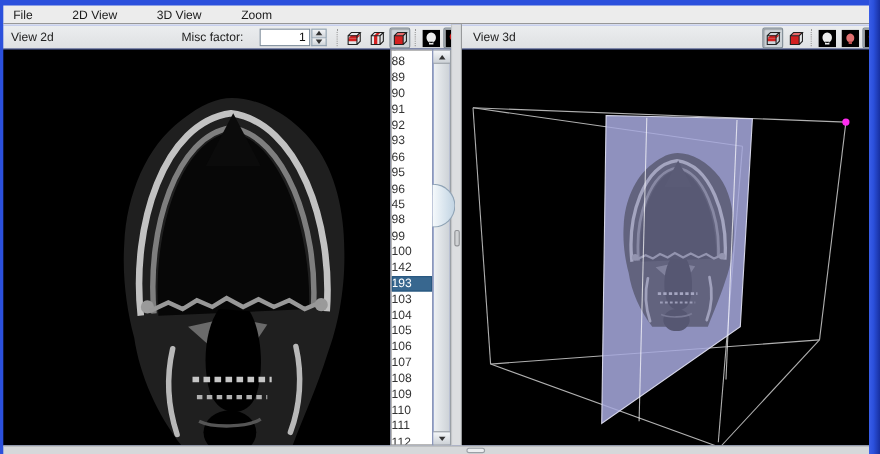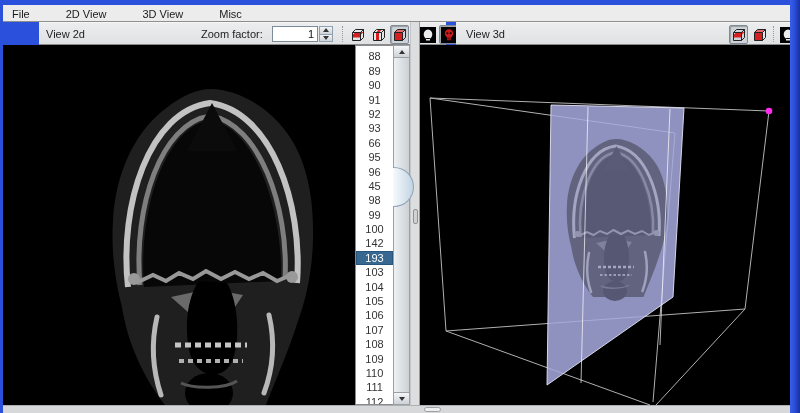--- a/index.html
+++ b/index.html
@@ -9,21 +9,21 @@
 
   
   .border-right{position:absolute;top:0;right:0;width:10px;height:413px;
     background:linear-gradient(90deg,#3a5ee8,#2b50dc 40%,#1830a0);}
   .menubar{position:absolute;left:3px;top:5px;width:788px;height:17px;background:#ececec;
     border-bottom:1px solid #8e8e8e;display:flex;align-items:flex-end;padding-left:0;gap:18px;}
   .menu-item{font-size:11px;color:#1a1a1a;padding:1px 9px;cursor:default;}
 
   
   .panel-header{position:absolute;top:22px;height:23px;background:linear-gradient(#ebedef,#dfe1e3);
-    border-top:1px solid #f6f6f6;border-bottom:1px solid #8a8a8a;margin-left:36px;}
+    border-top:1px solid #f6f6f6;border-bottom:1px solid #8a8a8a;}
   .hdr-left{left:3px;width:407px;}
   .hdr-right{left:420px;width:371px;}
   .panel-title{position:absolute;left:7px;top:5px;font-size:11px;color:#222;}
   .zoom-label{position:absolute;left:162px;top:5px;font-size:11px;color:#222;}
   .zoom-field{position:absolute;left:233px;top:3px;width:46px;height:16px;background:#fff;
     border:1px solid #7c8b99;font-size:11px;text-align:right;padding:0 3px;color:#111;
     font-family:"Liberation Sans",sans-serif;}
   .spinner{position:absolute;left:280px;top:3px;width:14px;height:16px;display:flex;flex-direction:column;}
   .spin-btn{flex:1;background:linear-gradient(#f2f4f6,#cfd4d9);border:1px solid #8fa0ae;
     display:flex;align-items:center;justify-content:center;padding:0;}
@@ -35,21 +35,21 @@
   .tb-btn{width:19px;height:19px;padding:1px;background:transparent;border:1px solid transparent;
     display:flex;align-items:center;justify-content:center;}
   .tb-btn.active{background:#cdd3d8;border:1px solid #7f8a94;border-radius:2px;
     box-shadow:inset 1px 1px 1px rgba(0,0,0,.25);}
 
   
   .view2d{position:absolute;left:3px;top:45px;width:352px;height:360px;background:#000;overflow:hidden;}
   .slice-list{position:absolute;left:355px;top:45px;width:38px;height:360px;background:#fff;
     border:1px solid #8a8a8a;border-right:none;overflow:hidden;}
   .slice-inner{margin-top:-11px;}
-  .slice-row{height:14.4px;line-height:14.4px;font-size:11px;color:#333;text-align:center;}
+  .slice-row{height:14.4px;line-height:14.4px;font-size:11px;color:#333;}
   .slice-row.selected{background:#38678f;color:#fff;outline:1px solid #26567e;outline-offset:-1px;}
   .scrollbar{position:absolute;left:393px;top:45px;width:17px;height:360px;
     background:linear-gradient(90deg,#eef1f3,#ccd1d6);border-left:1px solid #9aa0a6;border-right:1px solid #9aa0a6;}
   .sb-btn{position:absolute;left:0;width:100%;height:13px;background:linear-gradient(#f4f6f8,#cdd2d7);
     display:flex;align-items:center;justify-content:center;border:1px solid #9aa0a6;border-left:none;border-right:none;}
   .sb-up{top:0;} .sb-down{bottom:0;}
   .sb-thumb{position:absolute;left:393px;top:167px;width:21px;height:40px;
     background:linear-gradient(90deg,#f6fafc,#c2d4e3);border:1px solid #8fa3b5;border-left:none;
     border-radius:0 20px 20px 0 / 0 20px 20px 0;z-index:5;}
 
@@ -70,26 +70,26 @@
 </style>
 </head>
 <body>
 
 <div class="screen">
 
   <div class="menubar">
       <span class="menu-item">File</span>
       <span class="menu-item">2D View</span>
       <span class="menu-item">3D View</span>
-      <span class="menu-item">Misc</span>
+      <span class="menu-item">Zoom</span>
     </div>
 
   <div class="panel-header hdr-left">
     <span class="panel-title">View 2d</span>
-    <span class="zoom-label">Zoom factor:</span>
+    <span class="zoom-label">Misc factor:</span>
     <input class="zoom-field" value="1" style="">
     <span class="spinner">
       <button class="spin-btn">
           <span class="tri-up"></span>
         </button>
       <button class="spin-btn">
           <span class="tri-down"></span>
         </button>
     </span>
     <span class="vsep" style="left:303px"></span>

